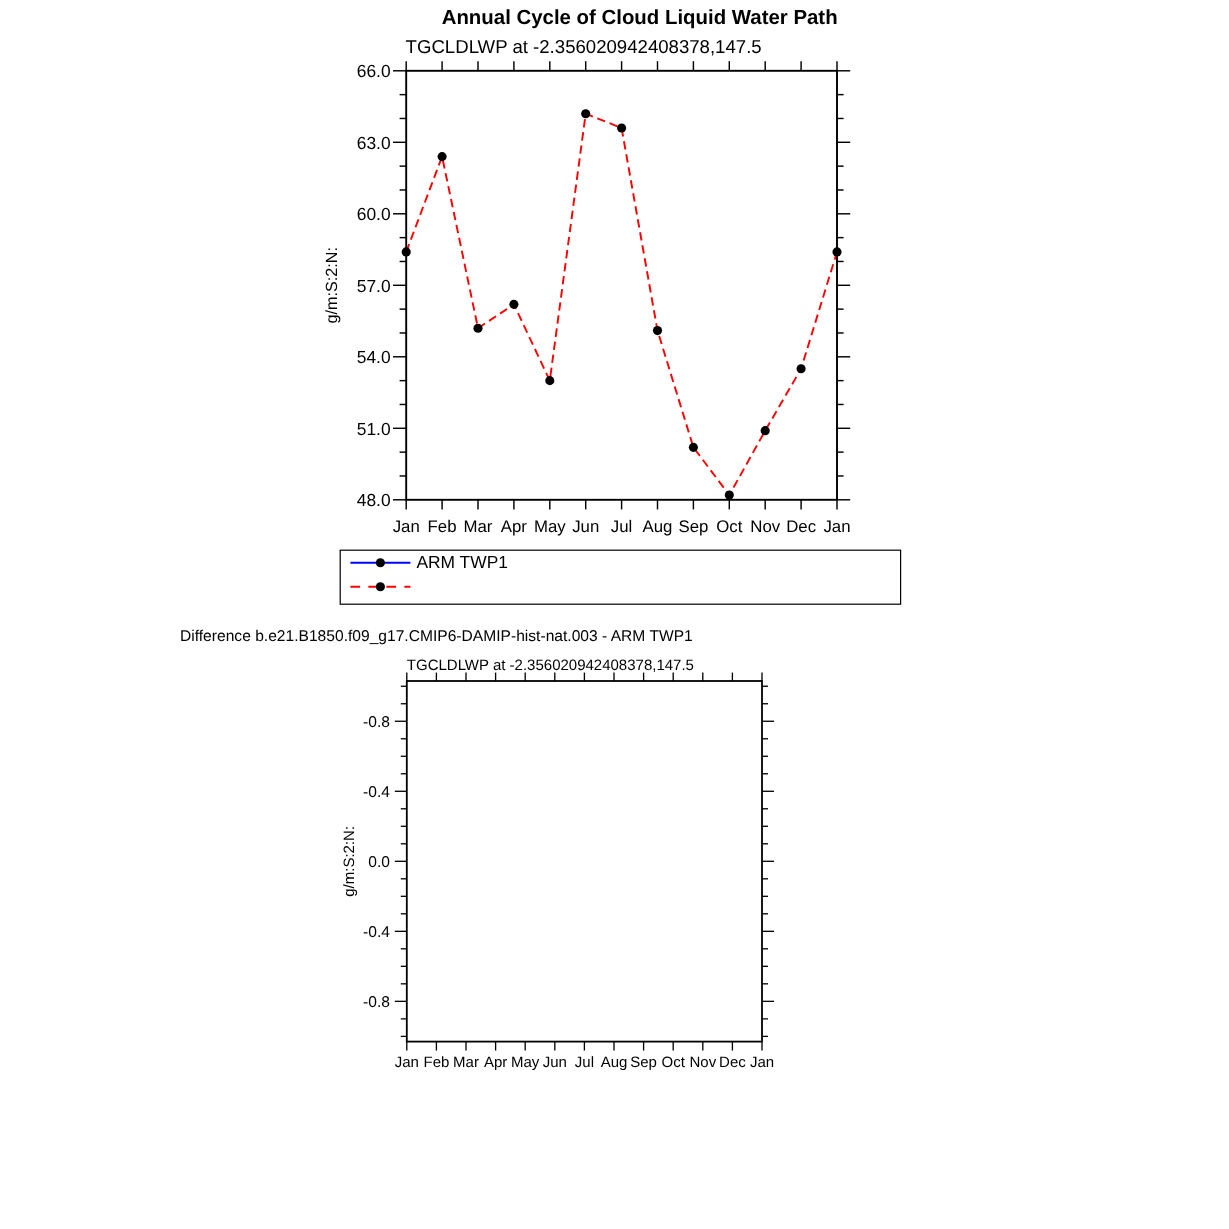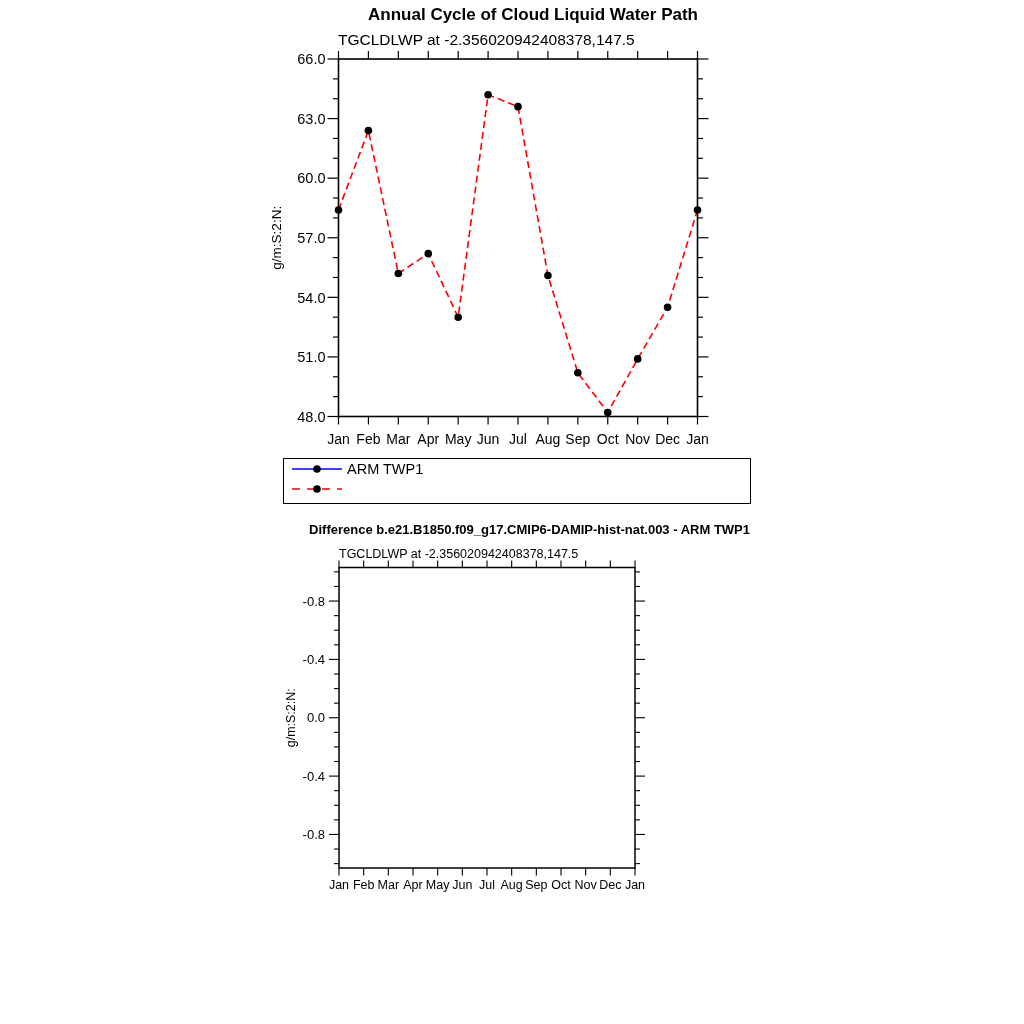--- a/index.html
+++ b/index.html
@@ -15,22 +15,22 @@
   #plot-svg{left:0;top:0;}
   #legend-box{
     left:283px;top:458px;width:468px;height:46px;
     border:1.5px solid #000;box-sizing:border-box;
     display:flex;flex-direction:column;justify-content:flex-start;
     background:#fff;
   }
   .legend-row{display:flex;align-items:center;height:20px;padding-left:5px;}
   .legend-sample{flex:0 0 auto;display:block;}
   .legend-label{font-size:14.5px;white-space:nowrap;margin-left:2px;}
-  #chart2-title{left:150px;top:522px;width:600px;text-align:right;
-    font-size:13px;font-weight:bold;white-space:nowrap;}
+  #chart2-title{left:150px;top:522px;width:600px;text-align:left;
+    font-size:13px;font-weight:normal;white-space:nowrap;}
   #chart2-subtitle{left:339px;top:547px;font-size:12.5px;white-space:nowrap;}
 </style>
 </head>
 <body>
 
 <div class="abs" id="chart1-title">Annual Cycle of Cloud Liquid Water Path</div>
 <div class="abs" id="chart1-subtitle">TGCLDLWP at -2.356020942408378,147.5</div>
 
 <svg class="abs" id="plot-svg" width="1024" height="1024">
     <g>

